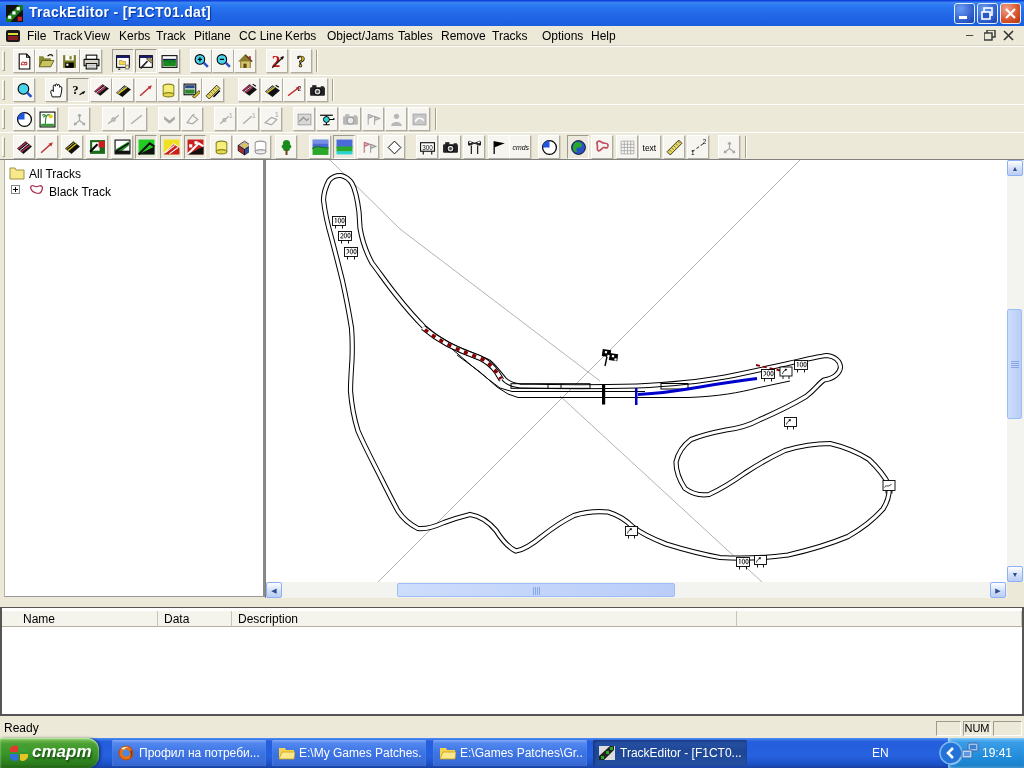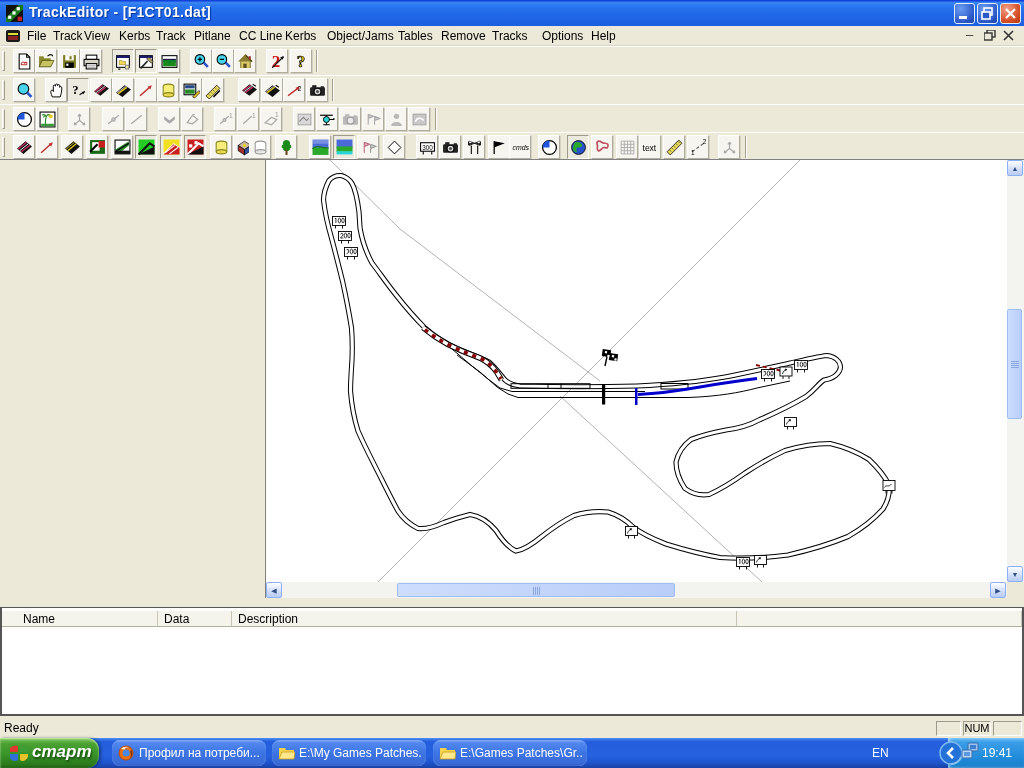--- a/index.html
+++ b/index.html
@@ -35,21 +35,21 @@
 
 #bpanel{left:0;top:607px;width:1024px;height:109px;background:#fff;border:2px solid #555;border-top:1px solid #555}
 .hcell{position:absolute;top:3px;height:16px;background:#f4f3ec;border-right:1px solid #c9c5b5;border-bottom:1px solid #b5b19f;font-size:12px;color:#000;padding:1px 0 0 6px}
 
 #status{left:0;top:716px;width:1024px;height:22px;background:#ECE9D8;font-size:12px}
 .spane{position:absolute;top:5px;height:15px;border:1px solid;border-color:#9d9a8e #fff #fff #9d9a8e;font-size:11px;text-align:center;color:#000}
 
 #task{left:0;top:738px;width:1020px;height:30px;background:linear-gradient(180deg,#4f90f2 0%,#3a77ea 5%,#245edc 12%,#2661e0 60%,#1d53c8 85%,#1941a5 100%)}
 #start{position:absolute;left:0;top:0;width:99px;height:30px;border-radius:0 12px 12px 0;background:linear-gradient(180deg,#7fc45e 0%,#4aa032 20%,#389328 55%,#2a7a1c 88%,#1f6312 100%);box-shadow:inset 0 1px 2px #c8f0b0,2px 0 3px rgba(0,0,30,.4)}
 #start .txt{position:absolute;left:32px;top:4px;color:#fff;font-size:17px;font-weight:bold;font-style:italic;text-shadow:1px 2px 2px #1a4a12}
-.tkb{position:absolute;top:2px;height:26px;width:154px;border-radius:8px;background:linear-gradient(180deg,#81a9f3 0%,#5187ee 12%,#3c74e4 50%,#3a6cd8 88%,#3161c8 100%);box-shadow:inset 0 0 1px #9ab8f5;color:#fff;font-size:12px}
+.tkb{position:absolute;top:2px;height:26px;width:154px;border-radius:2px;background:linear-gradient(180deg,#81a9f3 0%,#5187ee 12%,#3c74e4 50%,#3a6cd8 88%,#3161c8 100%);box-shadow:inset 0 0 1px #9ab8f5;color:#fff;font-size:12px}
 .tkb.active{background:linear-gradient(180deg,#2a53a8 0%,#1e4796 40%,#24509f 100%);box-shadow:inset 1px 1px 3px #12306e}
 .tkb .lbl{position:absolute;left:27px;top:6px;white-space:nowrap;overflow:hidden;max-width:122px}
 #tray{position:absolute;left:948px;top:0;width:76px;height:30px;background:linear-gradient(180deg,#64b9f7 0%,#3a9de8 15%,#1f8ad8 70%,#1a7ec8 100%);box-shadow:inset 2px 0 3px rgba(255,255,255,.5)}
 #clock{position:absolute;left:34px;top:8px;color:#fff;font-size:12px}
 </style></head>
 <body>
 <div id="page">
 
 <div id="title" class="abs">
  <svg class="abs" style="left:6px;top:5px" width="17" height="17" viewBox="0 0 16 16">
@@ -597,20 +597,35 @@
       </div>
       <div class="b" style="left:718px">
         <svg width="17" height="17" viewBox="0 0 16 16">
           <path d="M8 3 L8 9 L3 13 M8 9 L13 13 M8 3 l-1.5 2 M8 3 l1.5 2 M3 13 l2.2 -0.4 M3 13 l0.6 -2.2 M13 13 l-2.2 -0.4 M13 13 l-0.6 -2.2" stroke="#a8a8a8" stroke-width="1.1" fill="none"></path>
         </svg>
       </div>
       <div class="tsep" style="left:745px"></div>
     </div>
 
 <div id="client-top" class="abs"></div>
+<div id="tree" class="abs">
+ <svg class="abs" style="left:4px;top:6px" width="16" height="14" viewBox="0 0 16 14">
+        <path d="M1 3 L1 13 L15 13 L15 4 L7 4 L6 2 L1 2 Z" fill="#f7e889" stroke="#a09044" stroke-width="1"></path>
+      </svg>
+ <div class="ti" style="left:24px;top:7px">All Tracks</div>
+ <div class="abs" style="left:6px;top:25px;width:9px;height:9px;border:1px solid #848484;background:#fff">
+        <svg style="display:block" width="7" height="7" viewBox="0 0 7 7">
+          <path d="M1 3.5 H6 M3.5 1 V6" stroke="#000" stroke-width="1"></path>
+        </svg>
+      </div>
+ <svg class="abs" style="left:24px;top:24px" width="15" height="11" viewBox="0 0 15 11">
+        <path d="M2 5 C1 2 3 1 5 2 C7 3 8 3 10 2 C13 1 14 3 13 6 C12 9 10 10 7 9 C4 8 3 8 2 5 Z" fill="#fff" stroke="#b03050" stroke-width="1.3"></path>
+      </svg>
+ <div class="ti" style="left:44px;top:25px">Black Track</div>
+</div>
 <div class="abs" style="left:265px;top:160px;width:1px;height:438px;background:#808080"></div>
 <div id="canvas-wrap" class="abs">
 <svg width="741" height="422" viewBox="266 160 741 422">
 
 <g stroke="#b2b2b2" stroke-width="1" fill="none">
 <path d="M330,160 L400,229 L600,381"></path>
 <path d="M802,158 L378,582"></path>
 <path d="M560,396 L762,582"></path>
 </g>
 
@@ -763,20 +778,30 @@
         </svg>
         <div class="lbl">E:\My Games Patches...</div>
       </div>
  <div class="tkb" style="left:433px">
         <svg class="abs" style="left:6px;top:6px" width="17" height="14" viewBox="0 0 17 14">
           <path d="M1 3 L1 13 L16 13 L16 4 L8 4 L7 2 L1 2 Z" fill="#f7d24c"></path>
           <path d="M1 13 L4 6 L17 6 L16 13 Z" fill="#fde98c" stroke="#c8a018" stroke-width="0.8"></path>
         </svg>
         <div class="lbl">E:\Games Patches\Gr...</div>
       </div>
+ <div class="tkb active" style="left:593px">
+        <svg class="abs" style="left:6px;top:5px" width="16" height="16" viewBox="0 0 16 16">
+          <rect x="0" y="1" width="16" height="14" fill="#ddd"></rect>
+          <path d="M0 11 L11 1 L15 1 L15 5 L5 15 L0 15 Z" fill="#222"></path>
+          <rect x="2" y="11" width="3" height="3" fill="#2a2"></rect>
+          <rect x="7" y="6" width="3" height="3" fill="#2a2"></rect>
+          <rect x="11" y="2" width="3" height="3" fill="#2a2"></rect>
+        </svg>
+        <div class="lbl">TrackEditor - [F1CT0...</div>
+      </div>
  <div class="abs" style="left:872px;top:8px;color:#fff;font-size:12px">EN</div>
  <div id="tray">
   <svg class="abs" style="left:-10px;top:2px" width="26" height="26" viewBox="0 0 26 26">
           <circle cx="13" cy="13" r="11" fill="#2272d8"></circle>
           <circle cx="13" cy="13" r="11" fill="none" stroke="#7db8f0" stroke-width="1.5"></circle>
           <path d="M15 8 L10 13 L15 18" stroke="#fff" stroke-width="2.6" fill="none"></path>
           <path d="M13 24 C18 24 22 21 23 17" stroke="#8ac0f0" stroke-width="2" fill="none"></path>
         </svg>
   <svg class="abs" style="left:13px;top:4px" width="19" height="19" viewBox="0 0 19 19">
           <rect x="7" y="1" width="10" height="8" rx="1" fill="#9cc2f0" stroke="#3a6aaa"></rect>

